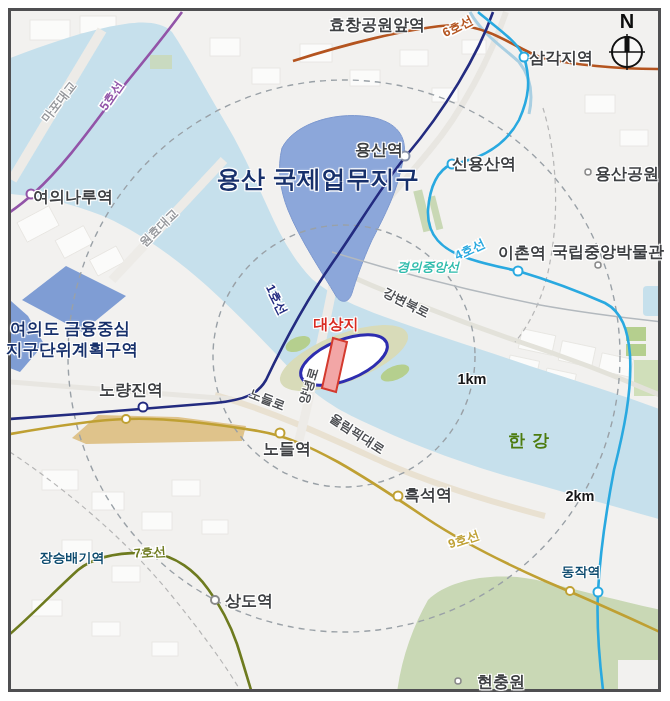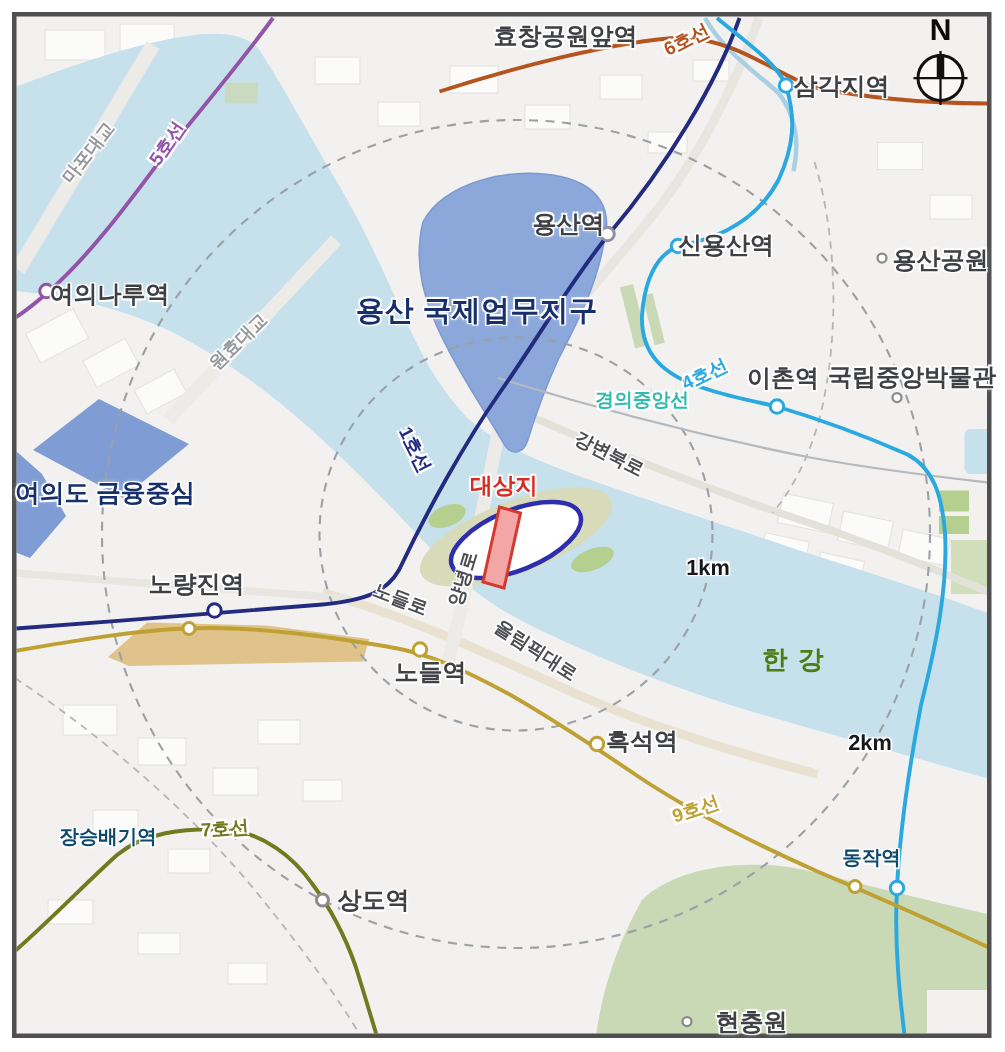--- a/index.html
+++ b/index.html
@@ -7,21 +7,21 @@
          font-family:"Liberation Sans","DejaVu Sans",sans-serif;overflow:hidden;}
   .stage svg{position:absolute;left:0;top:0;}
   .lbl{position:absolute;white-space:nowrap;transform:translate(-50%,-50%);
        text-shadow:-1px -1px 0 #fff,1px -1px 0 #fff,-1px 1px 0 #fff,1px 1px 0 #fff,0 0 3px #fff;}
   .st{font-size:16px;font-weight:bold;color:#3e4043;}
   .st-gray{font-size:13px;font-weight:bold;color:#0c4a6e;}
   .bridge{font-size:12px;font-weight:bold;color:#96989c;}
   .road{font-size:12.5px;font-weight:bold;color:#4c4e52;}
   .badge{font-size:12.5px;font-weight:bold;
          text-shadow:-1.5px -1.5px 0 #fff,1.5px -1.5px 0 #fff,-1.5px 1.5px 0 #fff,1.5px 1.5px 0 #fff,0 0 2px #fff;}
-  .region-lg{font-size:19px;font-weight:bold;letter-spacing:0.5px;margin-top:28px;}
+  .region-lg{font-size:24px;font-weight:bold;letter-spacing:0.5px;}
   .region-md{font-size:16.5px;font-weight:bold;}
   .region-gold{font-size:17.5px;font-weight:bold;}
   .site{font-size:15px;font-weight:bold;}
   .river-lbl{font-size:17px;font-weight:bold;letter-spacing:7px;text-shadow:none;}
   .km{font-size:14.5px;font-weight:bold;color:#17181a;}
   .compass-n{font-size:20px;font-weight:bold;color:#0c0c0c;text-shadow:none;}
 </style>
 </head>
 <body>
 
@@ -193,23 +193,24 @@
   <div class="lbl road" style="left:357px;top:434px;transform:translate(-50%,-50%) rotate(33deg)">올림픽대로</div>
   <div class="lbl road" style="left:267px;top:400px;transform:translate(-50%,-50%) rotate(21deg)">노들로</div>
   <div class="lbl road" style="left:309px;top:386px;transform:translate(-50%,-50%) rotate(-73deg)">양녕로</div>
 
   <div class="lbl badge" style="left: 458px; top: 27px; transform: translate(-50%, -50%) rotate(-27deg); color: rgb(180, 84, 31);">6호선</div>
   <div class="lbl badge" style="left: 112px; top: 96px; transform: translate(-50%, -50%) rotate(-56deg); color: rgb(146, 84, 168);">5호선</div>
   <div class="lbl badge" style="left: 470px; top: 250px; transform: translate(-50%, -50%) rotate(-26deg); color: rgb(41, 169, 224);">4호선</div>
   <div class="lbl badge" style="left: 276px; top: 300px; transform: translate(-50%, -50%) rotate(63deg); color: rgb(35, 43, 128);">1호선</div>
   <div class="lbl badge" style="left: 464px; top: 540px; transform: translate(-50%, -50%) rotate(-19deg); color: rgb(191, 160, 51);">9호선</div>
   <div class="lbl badge" style="left: 150px; top: 553px; transform: translate(-50%, -50%) rotate(-4deg); color: rgb(110, 123, 31);">7호선</div>
-  <div class="lbl badge" style="left: 428px; top: 267px; color: rgb(47, 188, 173);">경의중앙선</div>
+  <div class="lbl badge" style="left: 428px; top: 267px; color: rgb(47, 188, 173); font-style: italic;">경의중앙선</div>
 
   <div class="lbl region-lg" style="left: 318px; top: 179px; color: rgb(23, 48, 107);">용산 국제업무지구</div>
   <div class="lbl region-md" style="left: 70px; top: 329px; color: rgb(23, 48, 107);">여의도 금융중심</div>
+  <div class="lbl region-md" style="left: 72px; top: 350px; color: rgb(23, 48, 107);">지구단위계획구역</div>
   <div class="lbl site" style="left: 336px; top: 324px; color: rgb(217, 43, 33);">대상지</div>
   <div class="lbl river-lbl" style="left: 532px; top: 440px; color: #4d7c0f;">한강</div>
 
   <div class="lbl km" style="left:472px;top:379px">1km</div>
   <div class="lbl km" style="left:580px;top:496px">2km</div>
 
 </div>
 
 </body></html>

